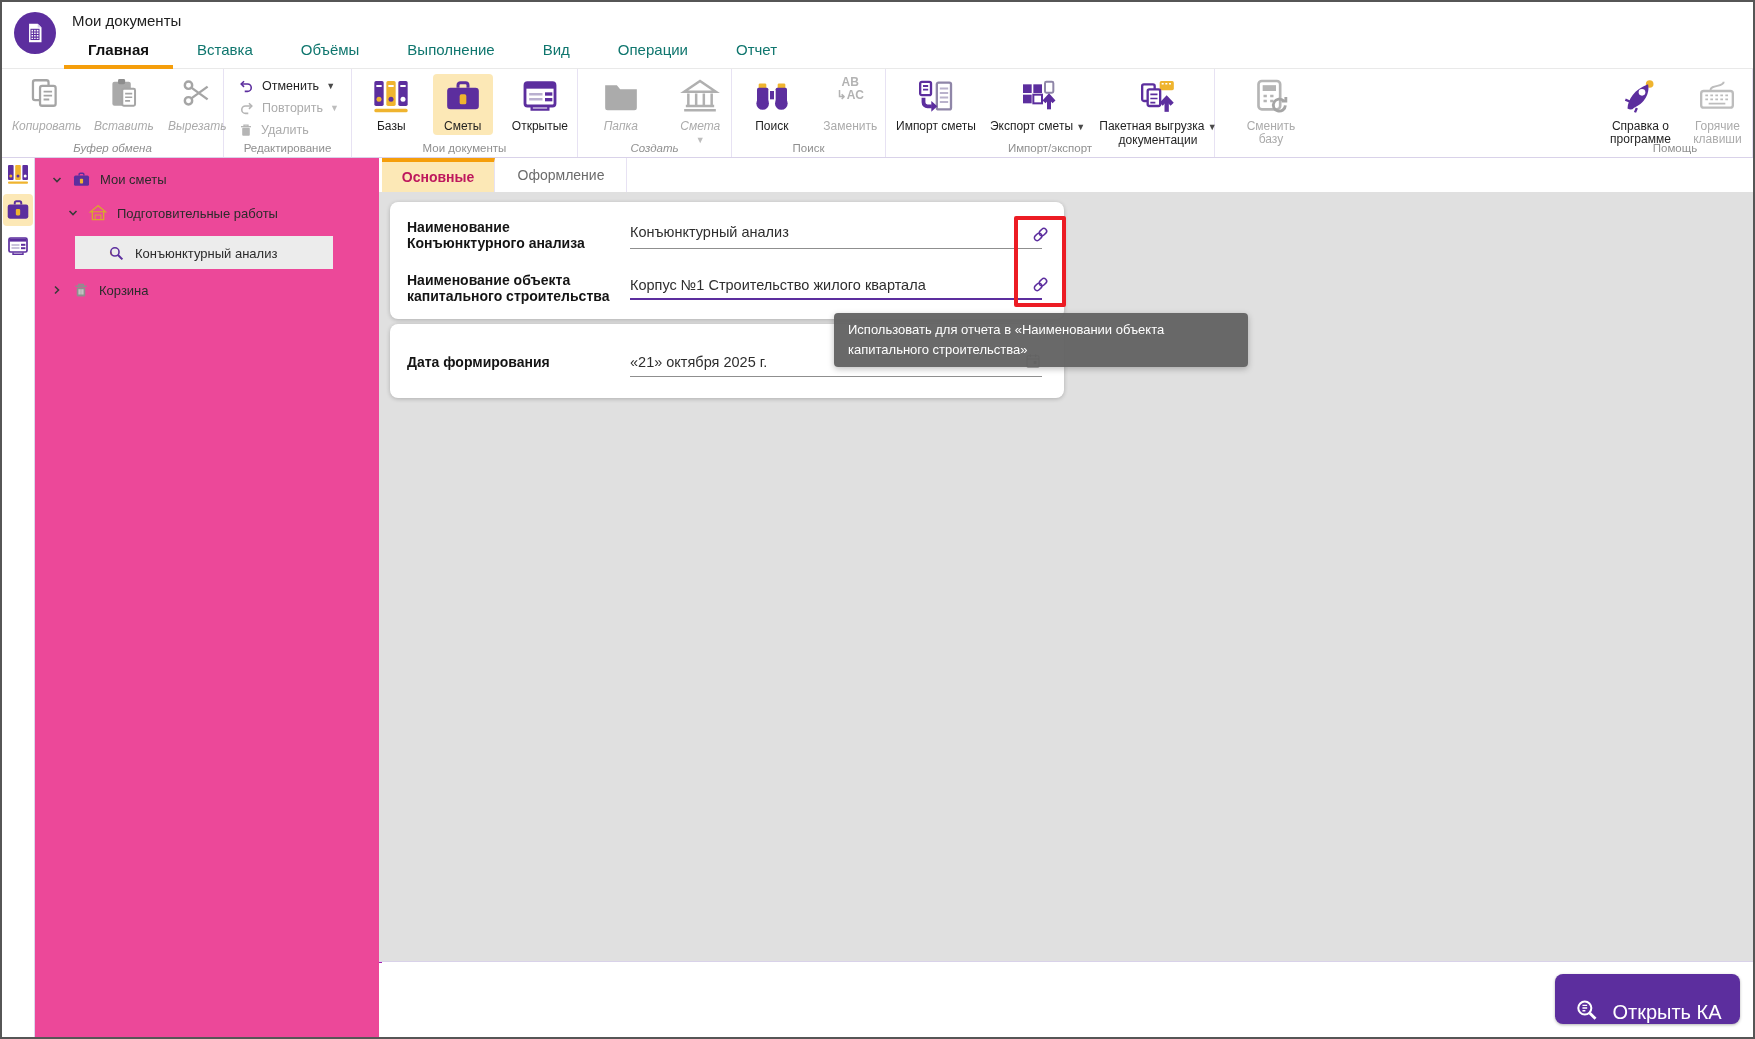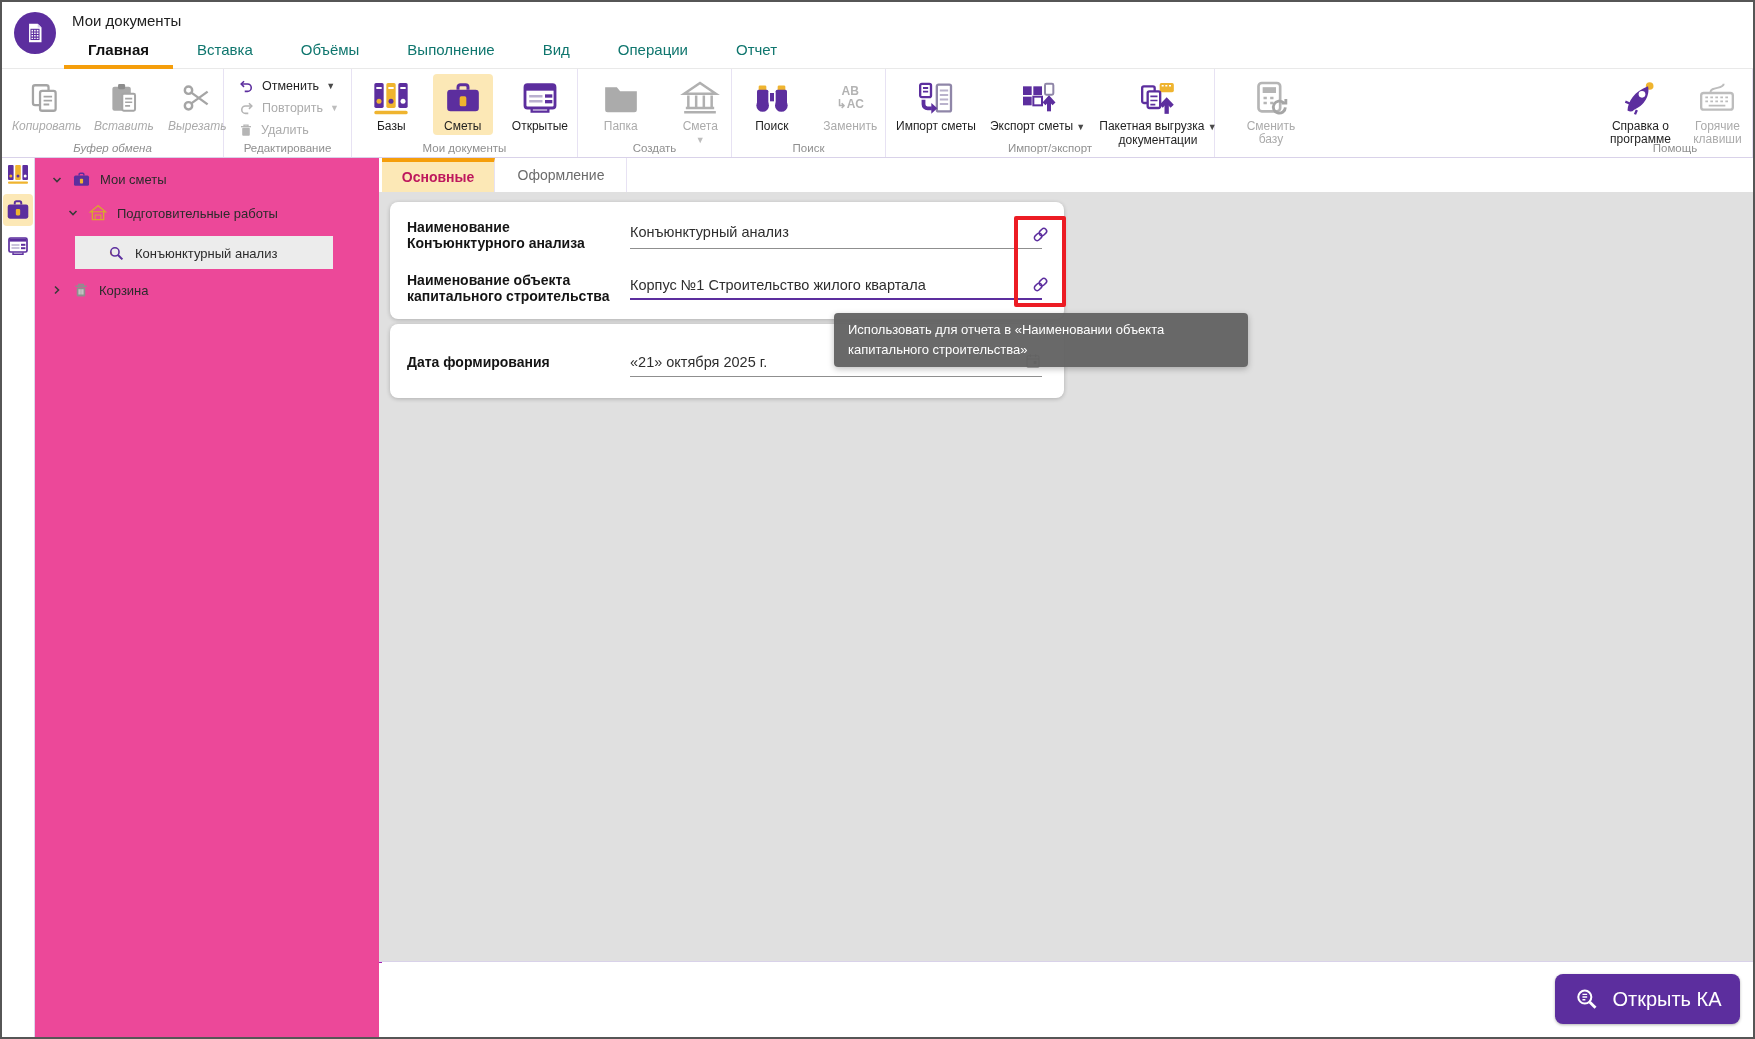--- a/index.html
+++ b/index.html
@@ -14,21 +14,21 @@
   .mtab{font-size:15px;color:#0f766e;cursor:pointer;position:relative;white-space:nowrap;}
   .mtab.active{font-weight:bold;color:#111;}
   .mtab.active .bar{position:absolute;left:-24px;right:-24px;bottom:-13px;height:6px;background:#F59E0B;}
   
   .ribbon{position:absolute;left:0;top:67px;right:0;height:88px;background:#fff;border-bottom:1px solid #D9D2E9;
     display:flex;}
   .rgroup{position:relative;box-sizing:border-box;border-right:1px solid #E7E2F3;padding:5px 4px 16px 4px;
     display:flex;align-items:flex-start;}
   .rgl{position:absolute;left:0;right:0;bottom:3px;text-align:center;font-size:11.5px;color:#8f8f8f;white-space:nowrap;}
   .rbig{text-align:center;padding:2px 2px;border-radius:4px;cursor:pointer;}
-  .rbig .ric{height:44px;display:flex;align-items:center;justify-content:center;}
+  .rbig .ric{height:44px;display:flex;align-items:flex-start;justify-content:center;}
   .rlab{font-size:12px;line-height:13px;color:#1f1f1f;white-space:nowrap;}
   .rbig.dis .rlab{color:#ababab;}
   .rbig.active{background:#FCE8B6;}
   .srow{display:flex;align-items:center;gap:7px;height:20px;margin:2px 0 0 10px;font-size:12.5px;cursor:pointer;white-space:nowrap;}
   .srow.dis{color:#ababab;}
   .dd{font-size:9px;color:#4a4a4a;}
   .dd.disd{color:#bdbdbd;}
   .ab{font-weight:bold;color:#b3b3b3;font-size:12px;line-height:13px;text-align:center;}
   
   .rail{position:absolute;left:0;top:156px;bottom:0;width:32px;background:#fff;border-right:1px solid #DDD6EC;}
@@ -49,21 +49,21 @@
   .flabel{position:absolute;left:17px;font-size:14px;font-weight:bold;line-height:16px;color:#141414;}
   .fvalue{position:absolute;left:240px;font-size:14.5px;color:#2e2e2e;white-space:nowrap;}
   .uline{position:absolute;left:240px;width:412px;height:1px;background:#8f8f8f;}
   .uline.focus{height:2px;background:#5C2E9E;}
   .linkbtn{position:absolute;left:640px;width:20px;height:20px;cursor:pointer;display:flex;align-items:center;justify-content:center;}
   .calbtn{position:absolute;left:634px;width:20px;height:20px;cursor:pointer;}
   .redrect{position:absolute;left:635px;top:24px;width:44px;height:83px;border:4px solid #EC1C24;border-radius:2px;z-index:5;}
   .tooltip{position:absolute;left:455px;top:121px;width:414px;box-sizing:border-box;background:rgba(99,99,99,.96);
     border-radius:4px;color:#fff;font-size:13px;line-height:20px;padding:7px 14px;z-index:6;box-shadow:0 2px 6px rgba(0,0,0,.25);}
   .openbtn{position:absolute;right:13px;top:11px;width:185px;height:50px;background:#5C2E9E;border-radius:8px;
-    display:flex;align-items:center;justify-content:center;gap:12px;cursor:pointer;box-shadow:0 1px 3px rgba(0,0,0,.3);}
+    display:flex;align-items:flex-end;justify-content:center;gap:12px;cursor:pointer;box-shadow:0 1px 3px rgba(0,0,0,.3);}
   .openbtn span{color:#fff;font-size:20px;}
 </style>
 </head>
 <body>
 
 <div class="window">
 
   <div class="header">
     <div class="logo">
       <svg width="26" height="26" viewBox="0 0 24 24">
@@ -187,21 +187,21 @@
               <rect x="15" y="9.8" width="4.4" height="2" fill="#5C2E9E"></rect>
               <rect x="15" y="13.2" width="4.4" height="2" fill="#5C2E9E"></rect>
               <path d="M7 18.5v1.7h10v-1.7" fill="none" stroke="#5C2E9E" stroke-width="1.4"></path>
             </svg>
           </div>
         <div class="rlab">Открытые</div>
       </div>
       <div class="rgl">Мои документы</div>
     </div>
 
-    <div class="rgroup" style="width:154px;padding-left:16px;gap:26px;">
+    <div class="rgroup" style="width:154px;padding-left:16px;gap:26px;font-style:italic;">
       <div class="rbig dis" style="width:50px;">
         <div class="ric">
             <svg width="40" height="40" viewBox="0 0 24 24">
               <path d="M2.5 5.5h7l2 2.5h10a0 0 0 0 1 0 0V19a1.5 1.5 0 0 1-1.5 1.5H4A1.5 1.5 0 0 1 2.5 19Z" fill="#ababab"></path>
             </svg>
           </div>
         <div class="rlab">Папка</div>
       </div>
       <div class="rbig dis" style="width:50px;">
         <div class="ric">

